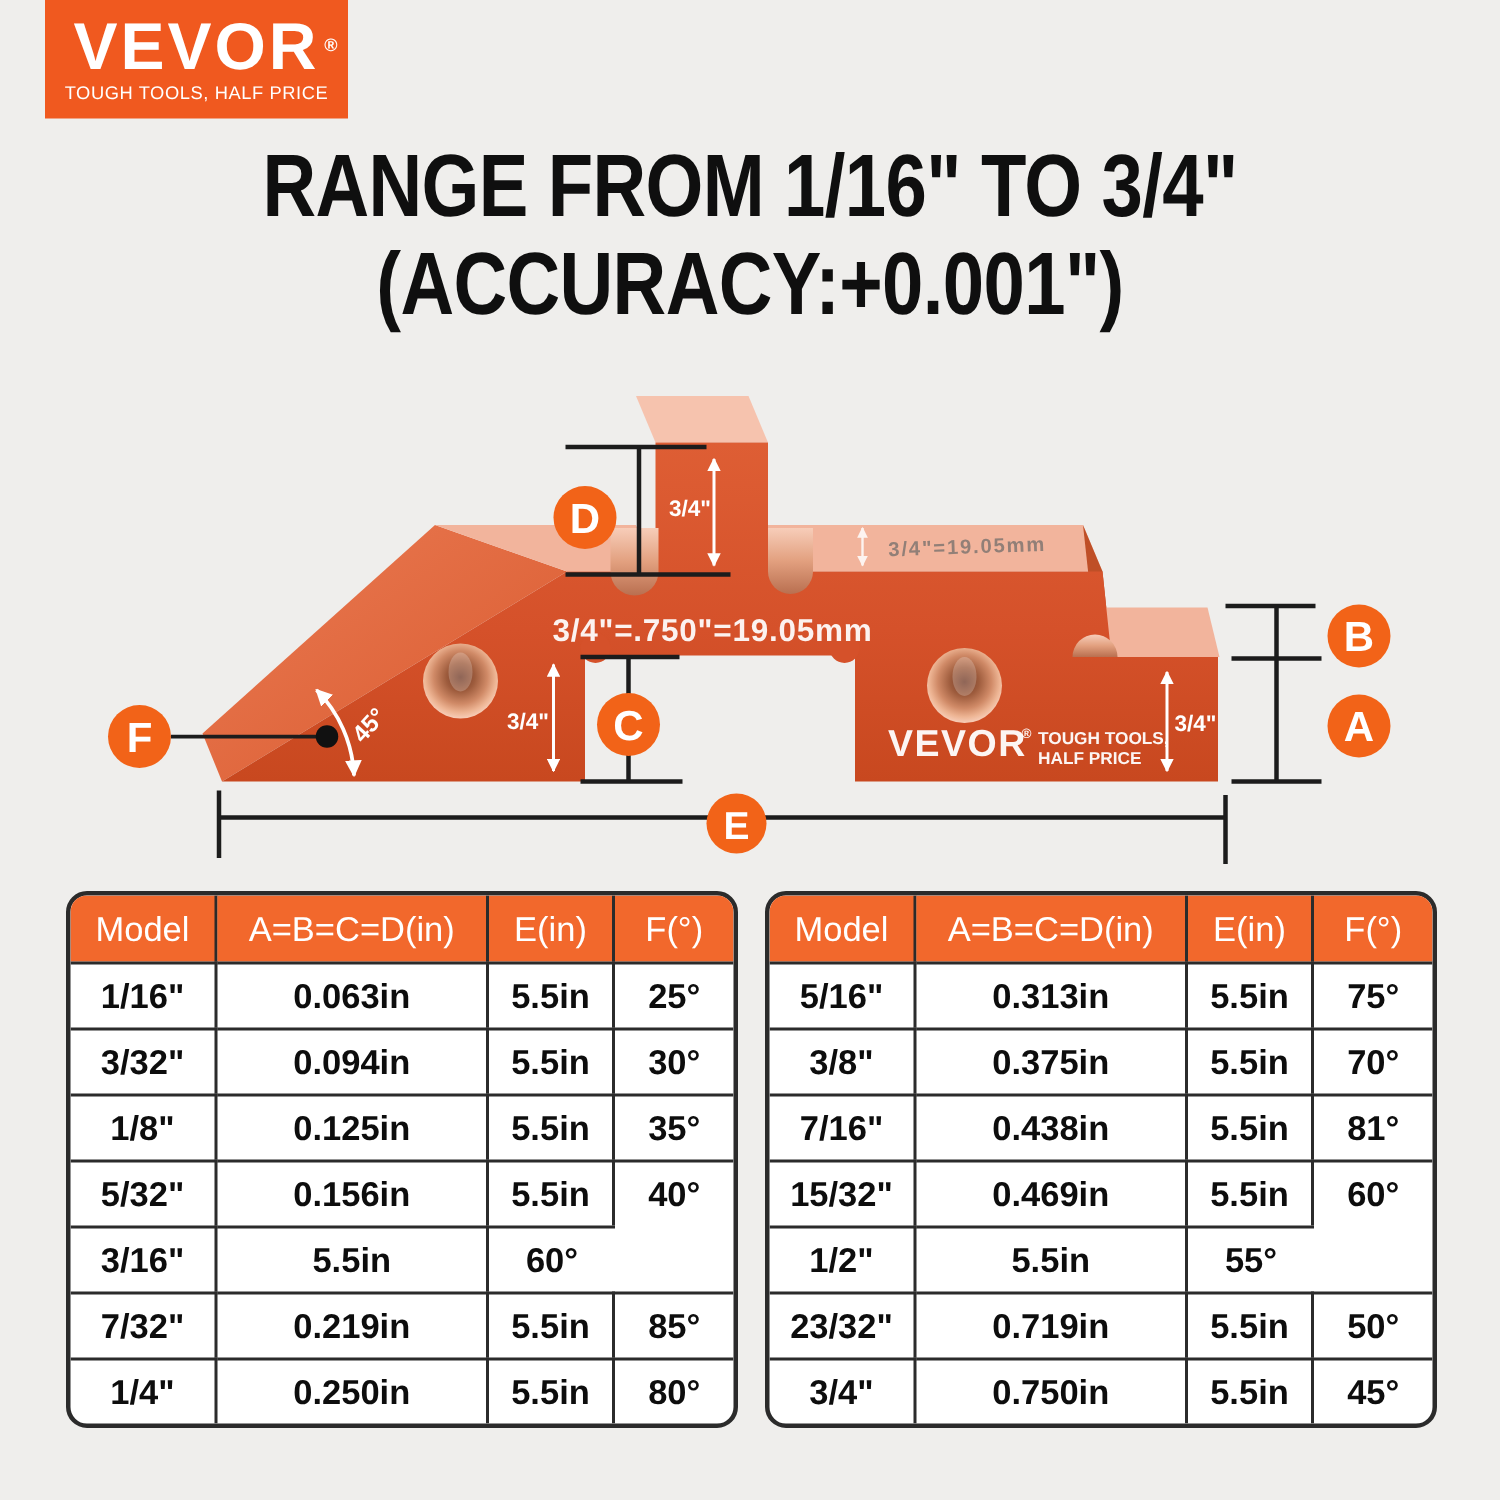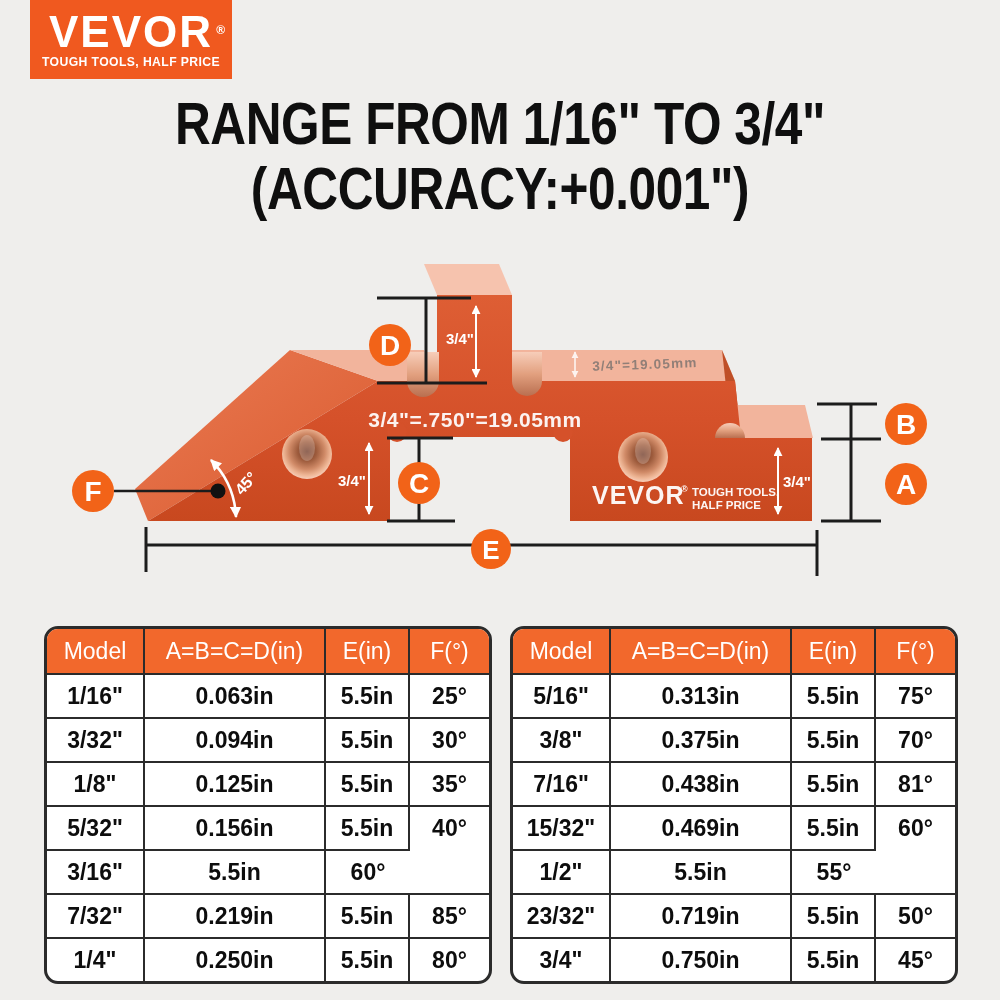--- a/index.html
+++ b/index.html
@@ -6,35 +6,35 @@
   body{width:1000px;height:1000px;position:relative;overflow:hidden;
        background:var(--background,#efeeec);
        font-family:"Liberation Sans", sans-serif;}
 
   
   .logo{position:absolute;left:30px;top:0;width:202px;height:79px;
         background:var(--brand-orange,#f0591f);color:#fff;z-index:3;
         display:flex;flex-direction:column;align-items:center;justify-content:center;}
   .logo-brand{font-size:44px;font-weight:bold;letter-spacing:2px;line-height:44px;position:relative;}
   .logo-reg{position:absolute;top:-2px;right:-14px;font-size:12px;font-weight:bold;}
-  .logo-tag{font-size:12.2px;font-weight:bold;letter-spacing:.4px;margin-top:1px;}
+  .logo-tag{font-size:12.2px;font-weight:normal;letter-spacing:.4px;margin-top:1px;}
 
   
   .title{position:absolute;left:0;top:92px;width:1000px;text-align:center;z-index:2;
          color:#0f0f0f;font-weight:bold;}
   .title div{font-size:59px;line-height:1.1;transform:scaleX(.84);transform-origin:50% 50%;
              letter-spacing:-.5px;white-space:nowrap;}
 
   
   svg.diagram{position:absolute;left:0;top:0;width:1000px;height:1000px;z-index:1;}
   .eng{fill:#ffffff;font-weight:bold;}
   .dimline{stroke:#1c1c1c;stroke-width:3;}
 
   
-  .tbl{position:absolute;top:626px;width:448px;box-sizing:border-box;z-index:2;
+  .tbl{position:absolute;top:594px;width:448px;box-sizing:border-box;z-index:2;
        background:#fff;border:3px solid #2b2b2b;border-radius:14px;overflow:hidden;
        display:grid;grid-template-rows:repeat(8,44px);}
   .thead,.trow{display:grid;grid-template-columns:98px 181px 84px 79px;}
   .thead>div{background:var(--table-header,#f2682c);color:#fff;font-size:23px;
              display:flex;align-items:center;justify-content:center;
              border-right:2px solid #2b2b2b;}
   .trow>div{color:#0d0d0d;font-size:23px;font-weight:bold;
             display:flex;align-items:center;justify-content:center;
             border-right:2px solid #2b2b2b;border-top:2px solid #2b2b2b;}
   .thead>div:last-child,.trow>div:last-child{border-right:none;}

